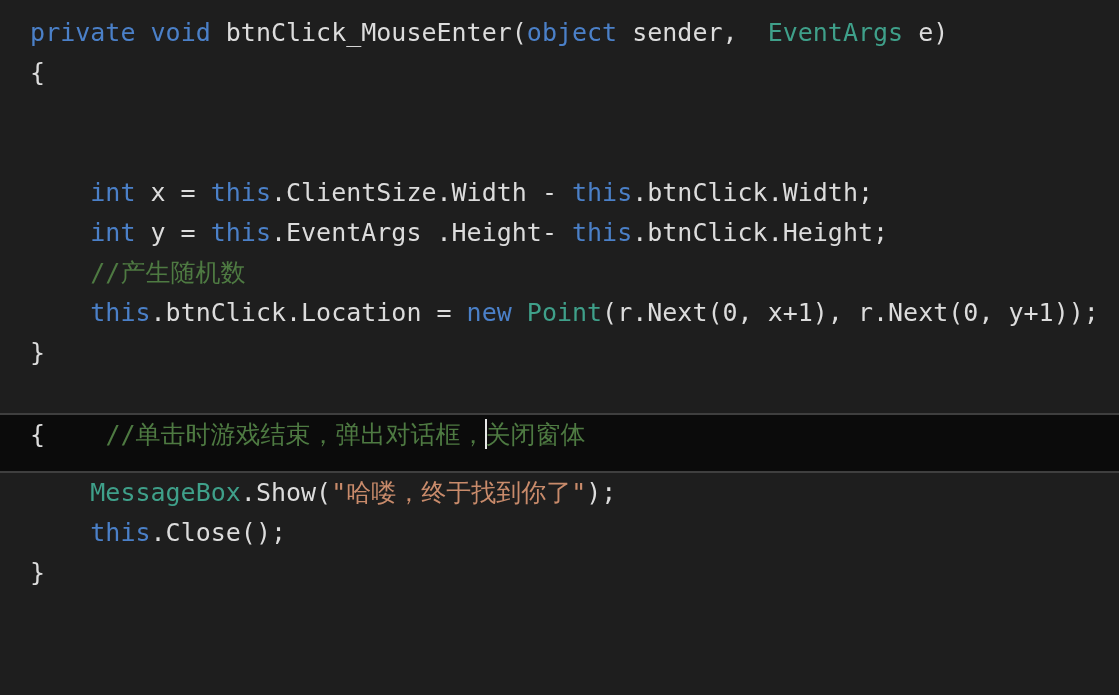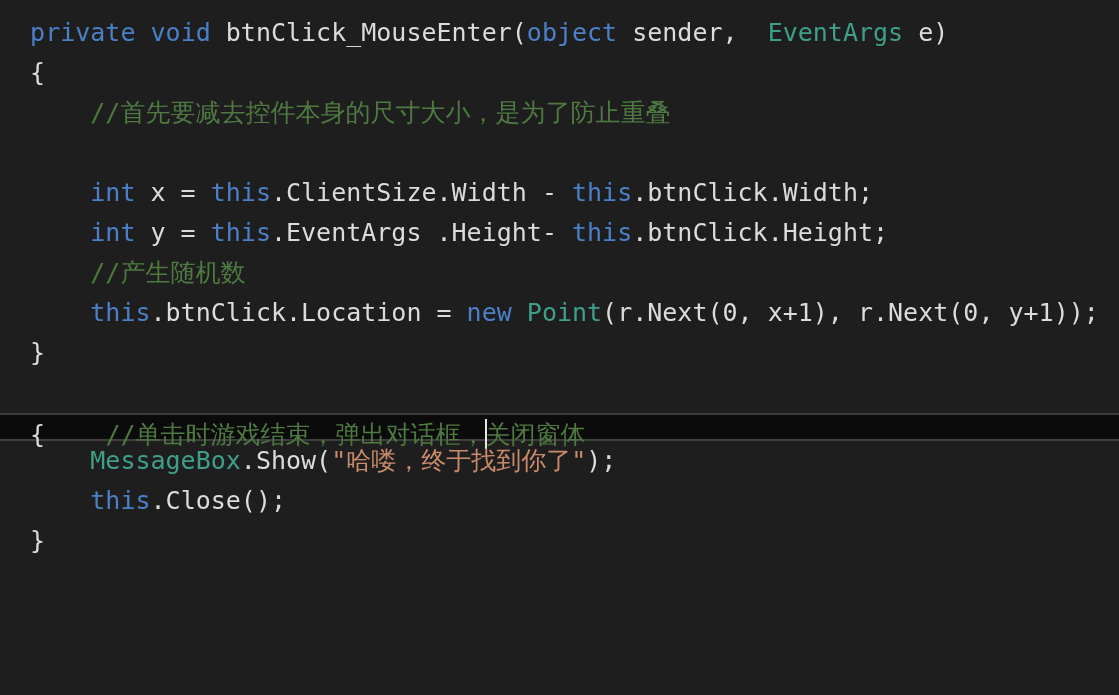--- a/index.html
+++ b/index.html
@@ -35,21 +35,21 @@
     white-space: pre;
     padding-left: 0;
     box-sizing: border-box;
   }
 
   
   .code-line.current-line {
     background: #0b0b0b;
     border-top: 2px solid #3f3f3f;
     border-bottom: 2px solid #3f3f3f;
-    height: 28px;
+    height: 60px;
     line-height: 40px;
   }
 
   
   .t-plain   { color: #dcdcdc; }
   .t-keyword { color: #4b80c8; }
   .t-type    { color: #3fa08a; }
   .t-comment { color: #4e7a42; }
   .t-string  { color: #c98b6b; }
 
@@ -65,21 +65,21 @@
 
   .ind { display: inline-block; }
 </style>
 </head>
 <body>
 
 <div id="editor">
   <div id="code-lines">
       <div class="code-line"><span class="ind">  </span><span class="t-keyword">private </span><span class="t-keyword">void </span><span class="t-plain">btnClick_MouseEnter(</span><span class="t-keyword">object</span><span class="t-plain"> sender,  </span><span class="t-type">EventArgs</span><span class="t-plain"> e)</span></div>
       <div class="code-line"><span class="ind">  </span><span class="t-plain">{</span></div>
-      <div class="code-line"><span class="ind">      </span><span class="t-comment">//首先要减去控件本身的尺寸大小，是为了防止重叠</span></div>
+      <div class="code-line"><span class="ind">      </span></div>
       <div class="code-line"><span class="ind">  </span>&nbsp;</div>
       <div class="code-line"><span class="ind">      </span><span class="t-keyword">int</span><span class="t-plain"> x = </span><span class="t-keyword">this</span><span class="t-plain">.ClientSize.Width - </span><span class="t-keyword">this</span><span class="t-plain">.btnClick.Width;</span></div>
       <div class="code-line"><span class="ind">      </span><span class="t-keyword">int</span><span class="t-plain"> y = </span><span class="t-keyword">this</span><span class="t-plain">.EventArgs .Height- </span><span class="t-keyword">this</span><span class="t-plain">.btnClick.Height;</span></div>
       <div class="code-line"><span class="ind">      </span><span class="t-comment">//产生随机数</span></div>
       <div class="code-line"><span class="ind">      </span><span class="t-keyword">this</span><span class="t-plain">.btnClick.Location = </span><span class="t-keyword">new</span><span class="t-plain"> </span><span class="t-type">Point</span><span class="t-plain">(r.Next(0, x+1), r.Next(0, y+1));</span></div>
       <div class="code-line"><span class="ind">  </span><span class="t-plain">}</span></div>
       <div class="code-line"><span class="ind">  </span>&nbsp;</div>
       <div class="code-line current-line"><span class="ind">  </span><span class="t-plain">{</span><span class="t-plain">    </span><span class="t-comment">//单击时游戏结束，弹出对话框，</span><span class="caret"></span><span class="t-comment">关闭窗体</span></div>
       <div class="code-line"><span class="ind">      </span><span class="t-type">MessageBox</span><span class="t-plain">.Show(</span><span class="t-string">"哈喽，终于找到你了"</span><span class="t-plain">);</span></div>
       <div class="code-line"><span class="ind">      </span><span class="t-keyword">this</span><span class="t-plain">.Close();</span></div>

